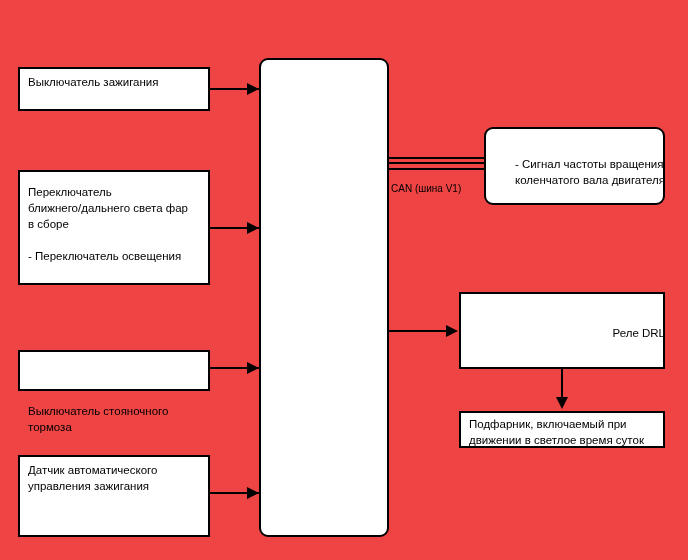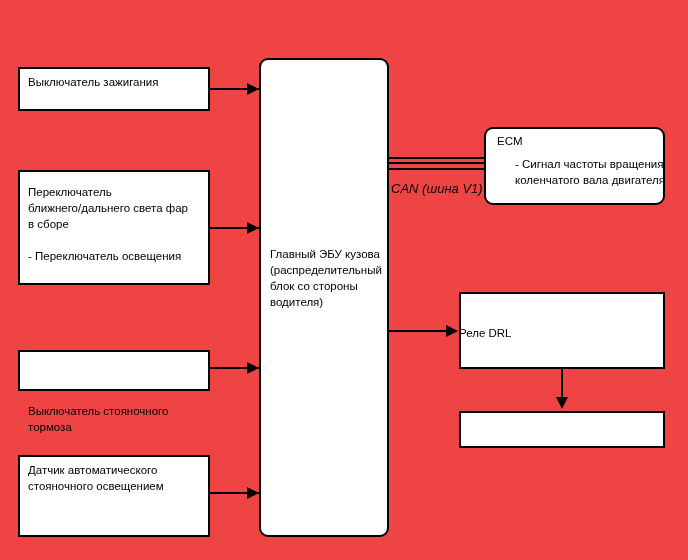--- a/index.html
+++ b/index.html
@@ -27,21 +27,21 @@
     position: absolute;
     font-size: 11.5px;
     line-height: 16px;
     color: #000000;
     white-space: pre-line;
   }
   .rounded {
     border-radius: 9px;
   }
   .center-label {
-    text-align: left;
+    text-align: right;
   }
   .line-h {
     position: absolute;
     height: 2px;
     background: #000000;
   }
   .line-v {
     position: absolute;
     width: 2px;
     background: #000000;
@@ -67,23 +67,22 @@
   }
   .can-bus .strand {
     position: absolute;
     height: 2px;
     background: #000000;
     left: 0;
     right: 0;
   }
   .can-caption {
     position: absolute;
-    font-size: 13px;
+    font-size: 10px;
     line-height: 15px;
-    font-style: italic;
   }
 </style>
 </head>
 <body>
 
 <div id="canvas">
 
   <div class="box" style="left:18px; top:67px; width:192px; height:44px;"></div>
   <div class="box-label" style="left:28px; top:74px; width:176px;">Выключатель зажигания</div>
   <div class="line-h" style="left:210px; top:88px; width:50px;"></div>
@@ -99,46 +98,43 @@
   <div class="arrow-right" style="left:247px; top:222px;"></div>
 
   <div class="box" style="left:18px; top:350px; width:192px; height:41px;"></div>
   <div class="box-label" style="left:28px; top:356px; width:176px;margin-top:47px;">Выключатель стояночного
 тормоза</div>
   <div class="line-h" style="left:210px; top:367px; width:50px;"></div>
   <div class="arrow-right" style="left:247px; top:362px;"></div>
 
   <div class="box" style="left:18px; top:455px; width:192px; height:82px;"></div>
   <div class="box-label" style="left:28px; top:462px; width:176px;">Датчик автоматического
-стояночного освещением</div>
+управления зажигания</div>
   <div class="line-h" style="left:210px; top:492px; width:50px;"></div>
   <div class="arrow-right" style="left:247px; top:487px;"></div>
 
   <div class="box rounded" style="left:259px; top:58px; width:130px; height:479px;"></div>
-  <div class="box-label" style="left:270px; top:246px; width:112px;">Главный ЭБУ кузова
-(распределительный
-блок со стороны
-водителя)</div>
 
   <div class="can-bus" style="left:388px; top:157px; width:97px; height:14px;">
     <div class="strand" style="top:0px;"></div>
     <div class="strand" style="top:5px;"></div>
     <div class="strand" style="top:11px;"></div>
   </div>
   <div class="can-caption" style="left:391px; top:181px; width:120px;">CAN (шина V1)</div>
 
   <div class="box rounded" style="left:484px; top:127px; width:181px; height:78px;"></div>
-  <div class="box-label" style="left:497px; top:133px; width:160px;">ECM</div>
   <div class="box-label" style="left:515px; top:156px; width:160px;">- Сигнал частоты вращения
 коленчатого вала двигателя</div>
 
   <div class="line-h" style="left:389px; top:330px; width:60px;"></div>
   <div class="arrow-right" style="left:446px; top:325px;"></div>
 
   <div class="box" style="left:459px; top:292px; width:206px; height:77px;"></div>
   <div class="box-label center-label" style="left:459px; top:325px; width:206px;">Реле DRL</div>
 
   <div class="line-v" style="left:561px; top:369px; height:32px;"></div>
   <div class="arrow-down" style="left:556px; top:397px;"></div>
 
   <div class="box" style="left:459px; top:411px; width:206px; height:37px;"></div>
+  <div class="box-label" style="left:469px; top:416px; width:192px;">Подфарник, включаемый при
+движении в светлое время суток</div>
 
 </div>
 
 </body></html>

